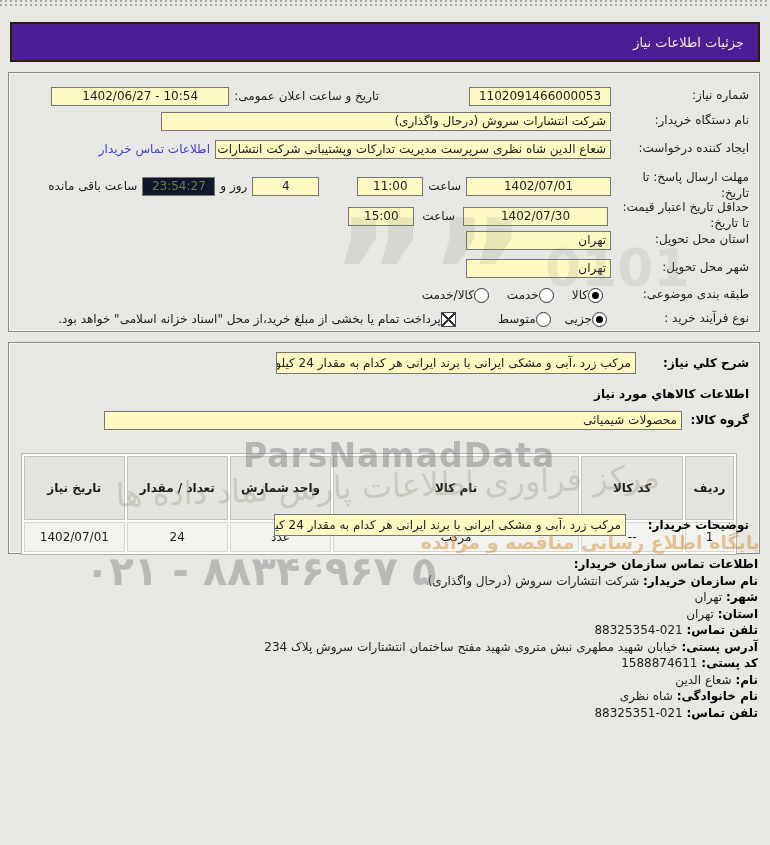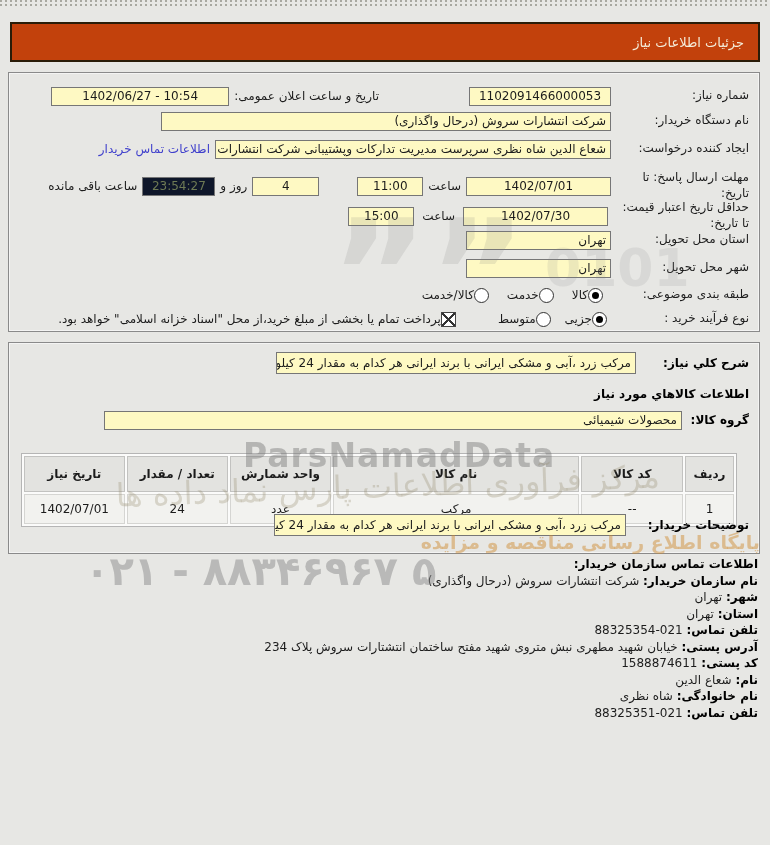--- a/index.html
+++ b/index.html
@@ -3,21 +3,21 @@
 <meta charset="utf-8">
 <style>
   html,body{margin:0;padding:0;}
   body{background:#d9d9d6;font-family:"DejaVu Sans","Liberation Sans",sans-serif;}
   #screen{position:relative;width:770px;height:845px;background:#e7e7e4;overflow:hidden;
           direction:rtl;font-size:12px;color:#1c1c1c;}
   .dotstrip{position:absolute;top:0;left:0;right:0;height:6px;
     background-image:repeating-linear-gradient(90deg,#9a9a94 0 2px,transparent 2px 5px);
     background-size:5px 2px;background-repeat:repeat-x;background-position:0 0,0 4px;
     background-image:repeating-linear-gradient(90deg,#a8a8a0 0 2px,transparent 2px 5px),repeating-linear-gradient(90deg,#a8a8a0 0 2px,transparent 2px 5px);}
-  .titlebar{position:absolute;left:10px;right:10px;top:22px;height:36px;background:#c2410c;
+  .titlebar{position:absolute;left:10px;right:10px;top:22px;height:36px;background:#4c1d95;
     border:2px solid #2a1c08;color:#f4ecd9;display:flex;align-items:center;
     padding-right:14px;font-size:13px;}
   .panel{position:absolute;left:8px;border:1px solid #8a8a8a;box-shadow:inset 0 0 0 1px rgba(255,255,255,.55);}
   #panel-form{top:72px;width:750px;height:258px;}
   #panel-need{top:342px;width:750px;height:210px;}
   .row{position:absolute;right:10px;left:10px;display:flex;align-items:center;gap:5px;}
   .flabel{flex:0 0 133px;text-align:right;line-height:1.3;color:#1e1e1e;}
   .blabel{font-weight:bold;color:#000;}
   .ibox{background:#fef9c3;border:1px solid #767676;height:19px;display:flex;align-items:center;
         padding:0 4px;box-sizing:border-box;overflow:hidden;white-space:nowrap;}
@@ -29,21 +29,21 @@
          display:inline-flex;align-items:center;justify-content:center;flex:0 0 13px;}
   .radio.checked::after{content:"";width:7px;height:7px;border-radius:50%;background:#000;}
   .checkbox{width:13px;height:13px;border:1px solid #444;background:
       linear-gradient(45deg,transparent 44%,#333 44%,#333 56%,transparent 56%),
       linear-gradient(-45deg,transparent 44%,#333 44%,#333 56%,transparent 56%),#fff;
       flex:0 0 13px;}
   .opt{display:inline-flex;align-items:center;}
   .spacer28{flex:0 0 28px;} .spacer80{flex:0 0 80px;} .spacer14{flex:0 0 14px;}
   table.goods{position:absolute;top:110px;right:22px;width:716px;border-collapse:separate;
       border-spacing:2px;background:#fbfbfa;border:1px solid #b5b5b5;font-size:12px;}
-  table.goods th{background:#e3e3e0;font-weight:bold;height:22px;padding:6px 4px;border:1px solid #c2c2c0;}
+  table.goods th{background:#e3e3e0;font-weight:bold;height:22px;padding:20px 4px;border:1px solid #c2c2c0;}
   table.goods td{background:#f2f2ef;height:24px;text-align:center;padding:2px 4px;border:1px solid #d5d5d2;}
   .contact{position:absolute;top:556px;right:12px;left:12px;line-height:16.5px;font-size:12px;}
   .contact .ln b{color:#000;}
   .wm{position:absolute;pointer-events:none;z-index:6;}
   .wm-quotes{top:200px;left:330px;font-size:150px;color:rgba(125,125,125,.16);font-weight:bold;line-height:1;}
   .wm-digits{top:238px;left:545px;font-size:52px;color:rgba(135,135,135,.15);font-weight:bold;direction:ltr;}
   .wm-pars{top:436px;left:243px;font-size:33px;font-weight:bold;letter-spacing:1px;
            color:rgba(120,120,120,.45);direction:ltr;}
   .wm-callig{top:468px;left:60px;width:600px;font-size:32px;color:rgba(150,140,110,.30);
              transform:rotate(-2deg);white-space:nowrap;}

